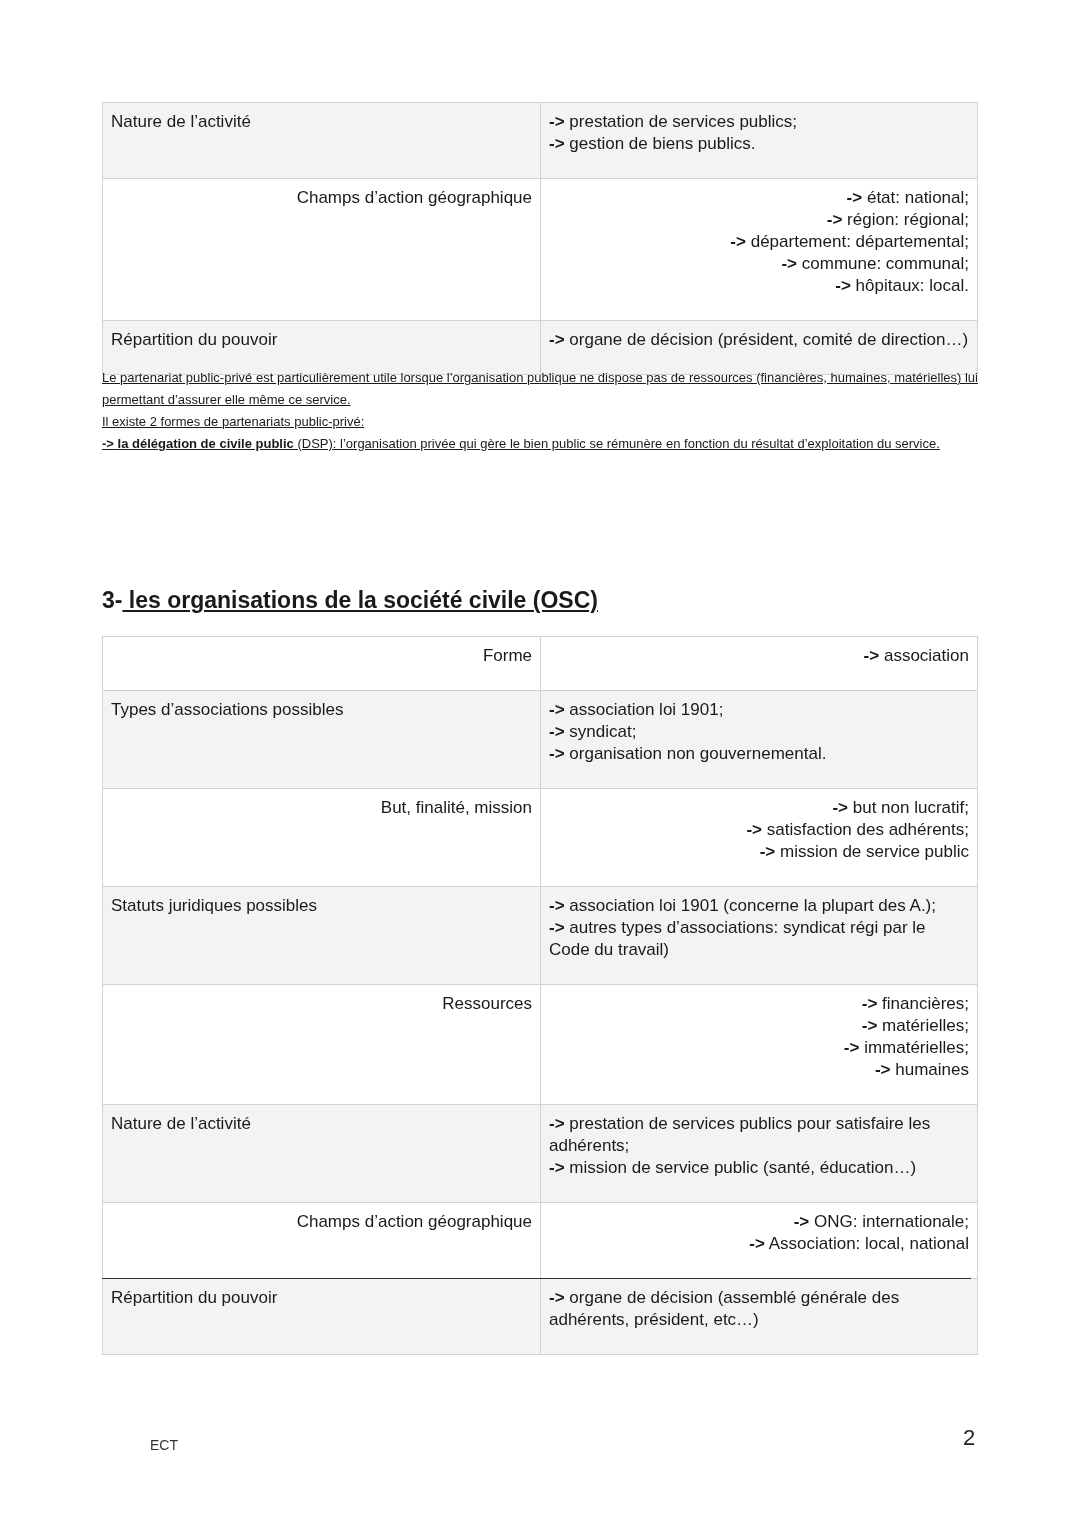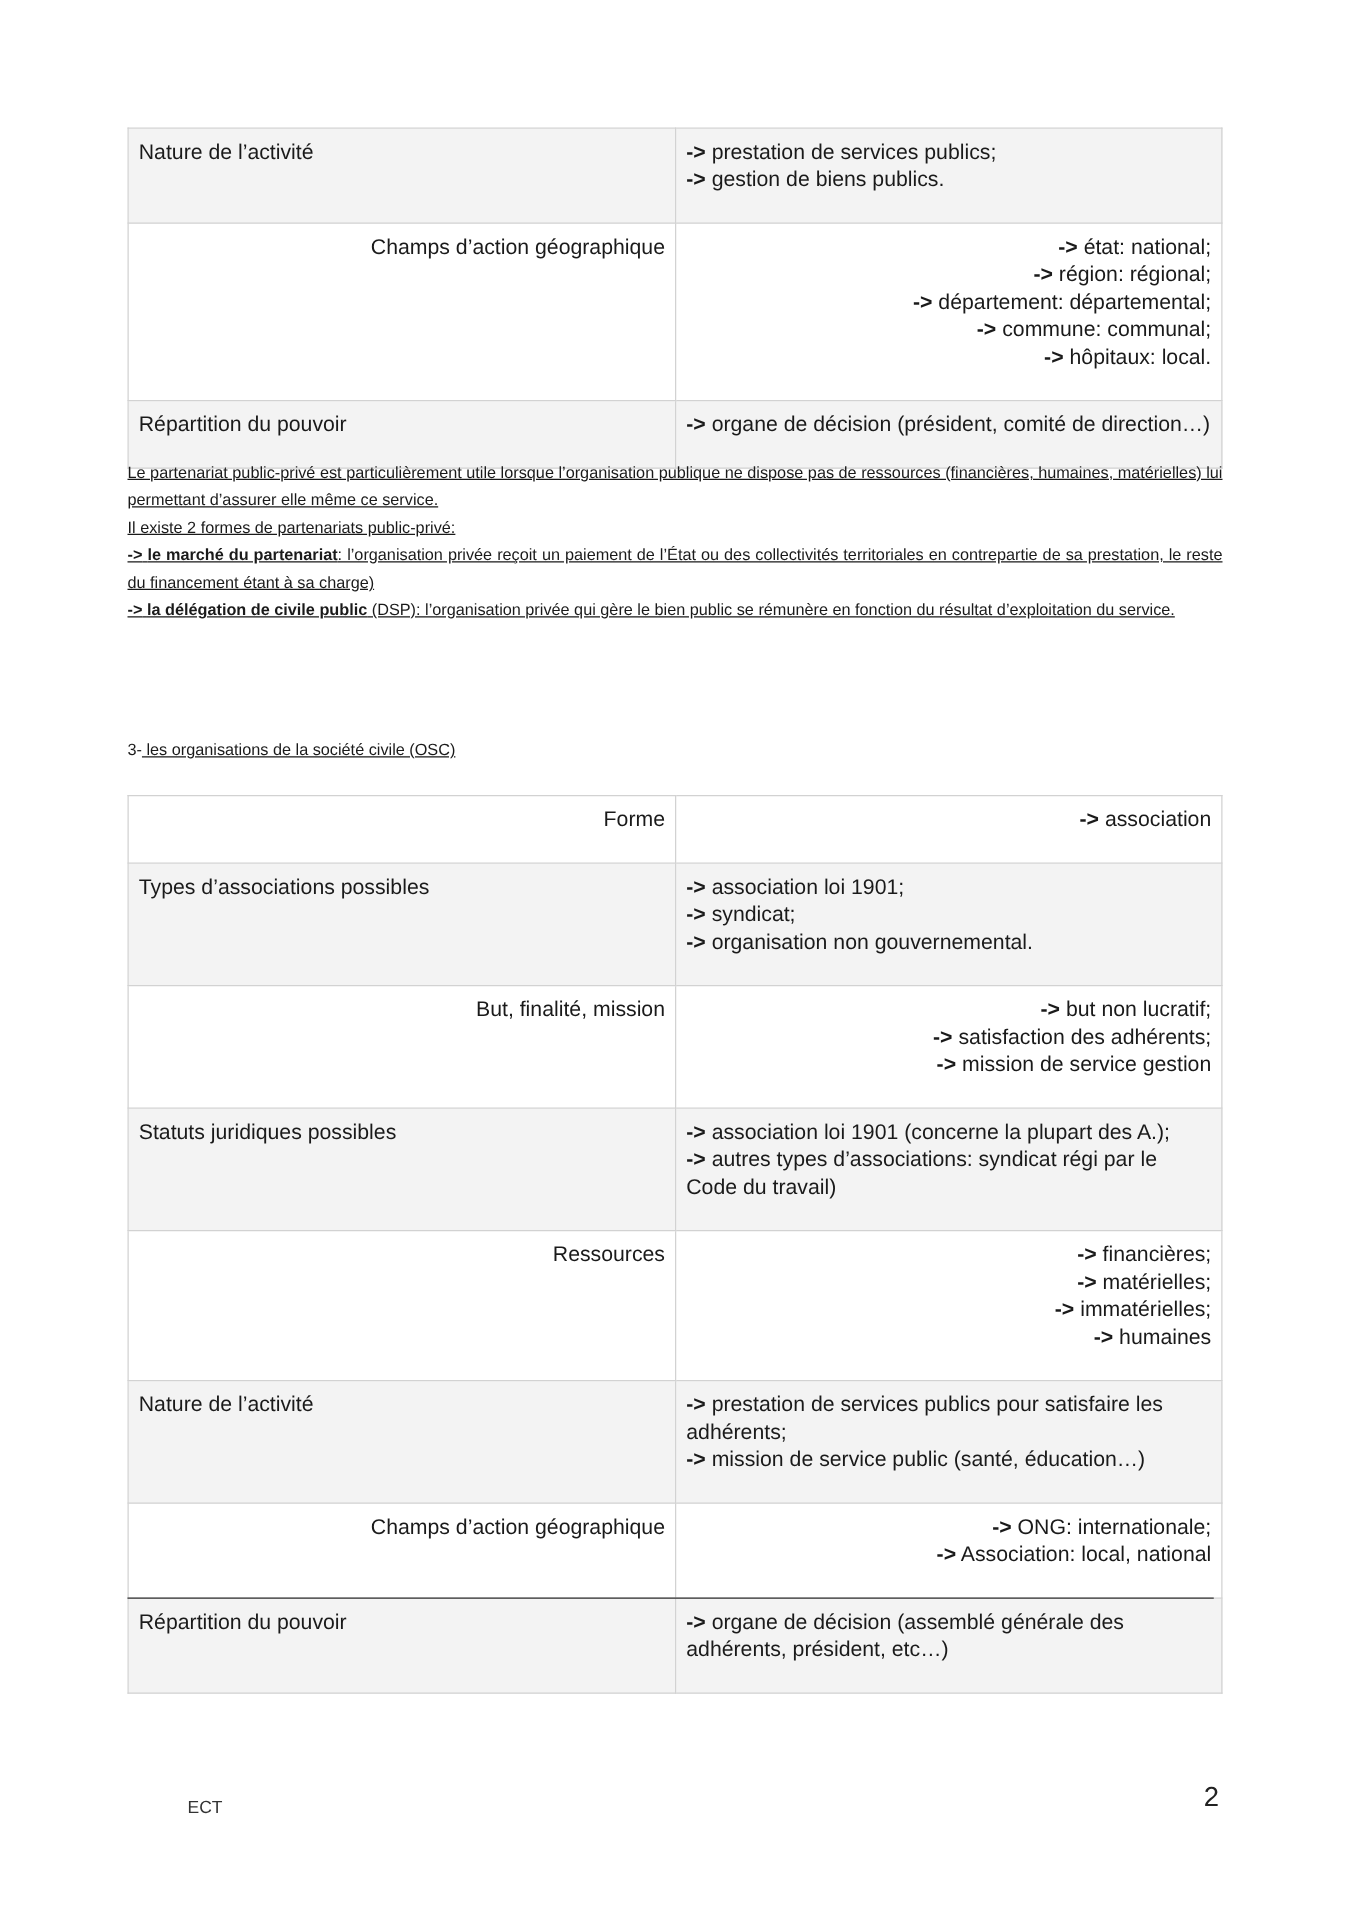--- a/index.html
+++ b/index.html
@@ -11,21 +11,21 @@
     table.grid tr.alt td { background: #f3f3f3; }
     table.grid tr.wht td { background: #ffffff; text-align: right; }
     .line { display: block; }
     .arrow { font-weight: bold; }
     #t1 { top: 102px; }
     #t2 { top: 636px; }
     .para { position: absolute; left: 102px; width: 876px; font-size: 13px; line-height: 22px; text-align: justify; text-decoration: underline; }
     .para p { margin: 0; }
     .para b { font-weight: bold; }
     #para-block { top: 367px; }
-    .section-title { position: absolute; left: 102px; top: 588px; font-size: 13px; line-height: 24px; }
+    .section-title { position: absolute; left: 102px; top: 588px; font-size: 23px; line-height: 24px; font-weight: bold; }
     .section-title u { text-decoration: underline; }
     .hr { position: absolute; left: 102px; top: 1278px; width: 869px; height: 0; border-top: 1.5px solid #333; }
     .footer-left { position: absolute; left: 150px; top: 1437px; font-size: 14px; color: #333; }
     .footer-right { position: absolute; left: 963px; top: 1425px; font-size: 22px; color: #222; }
   </style>
 </head>
 <body>
 
 <div class="page">
 
@@ -53,21 +53,20 @@
           <td>
             <span class="line"><span class="arrow">-&gt;</span> <span>organe de décision (président, comité de direction…)</span></span>
           </td>
         </tr>
       </tbody>
   </table>
 
   <div class="para" id="para-block">
     <p>Le partenariat public-privé est particulièrement utile lorsque l’organisation publique ne dispose pas de ressources (financières, humaines, matérielles) lui permettant d’assurer elle même ce service.</p>
     <p>Il existe 2 formes de partenariats public-privé:</p>
-    <p><b><span>-&gt;</span> <span>le marché du partenariat</span></b><span>: l’organisation privée reçoit un paiement de l’État ou des collectivités territoriales en contrepartie de sa prestation, le reste du financement étant à sa charge)</span></p>
     <p><b><span>-&gt;</span> <span>la délégation de civile public</span></b><span> (DSP): l’organisation privée qui gère le bien public se rémunère en fonction du résultat d’exploitation du service.</span></p>
   </div>
 
   <div class="section-title">
     <span>3-</span><u> les organisations de la société civile (OSC)</u>
   </div>
 
   <table class="grid" id="t2">
     <tbody>
         <tr class="wht">
@@ -82,21 +81,21 @@
             <span class="line"><span class="arrow">-&gt;</span> <span>association loi 1901;</span></span>
             <span class="line"><span class="arrow">-&gt;</span> <span>syndicat;</span></span>
             <span class="line"><span class="arrow">-&gt;</span> <span>organisation non gouvernemental.</span></span>
           </td>
         </tr>
         <tr class="wht">
           <td class="k">But, finalité, mission</td>
           <td>
             <span class="line"><span class="arrow">-&gt;</span> <span>but non lucratif;</span></span>
             <span class="line"><span class="arrow">-&gt;</span> <span>satisfaction des adhérents;</span></span>
-            <span class="line"><span class="arrow">-&gt;</span> <span>mission de service gestion</span></span>
+            <span class="line"><span class="arrow">-&gt;</span> <span>mission de service public</span></span>
           </td>
         </tr>
         <tr class="alt">
           <td class="k">Statuts juridiques possibles</td>
           <td>
             <span class="line"><span class="arrow">-&gt;</span> <span>association loi 1901 (concerne la plupart des A.);</span></span>
             <span class="line"><span class="arrow">-&gt;</span> <span>autres types d’associations: syndicat régi par le Code du travail)</span></span>
           </td>
         </tr>
         <tr class="wht">

